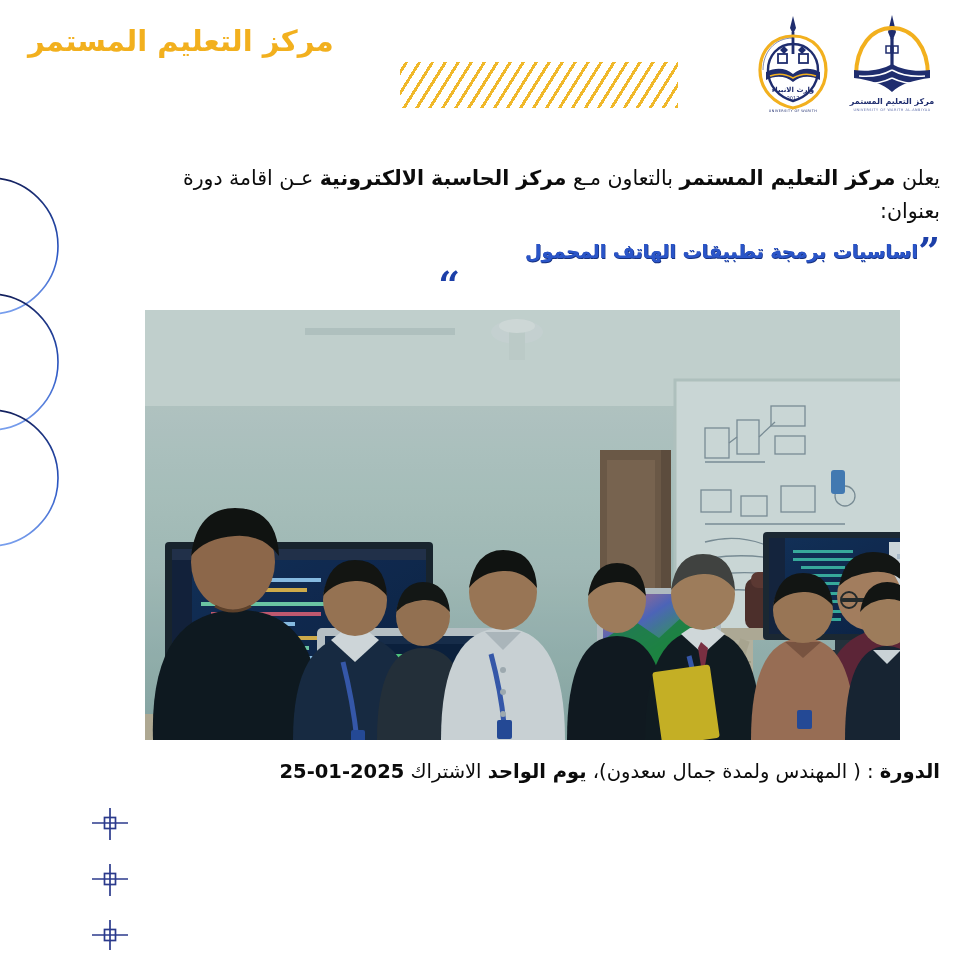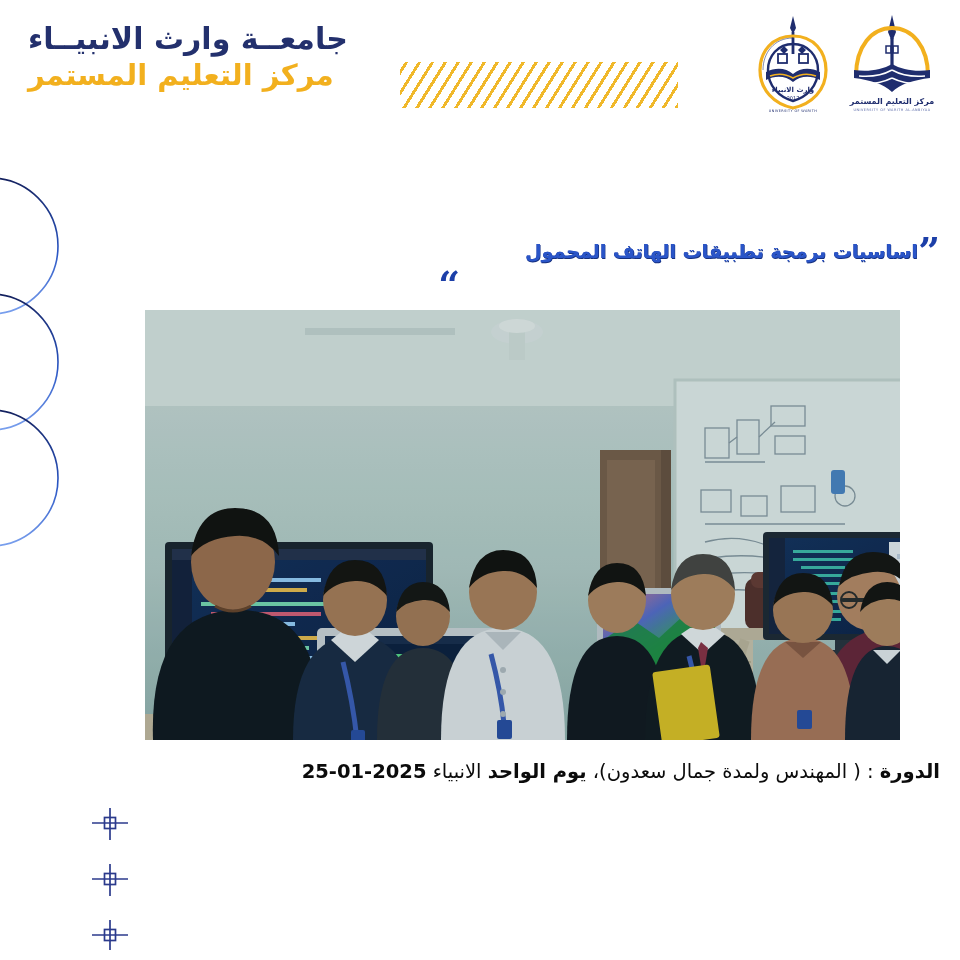--- a/index.html
+++ b/index.html
@@ -176,21 +176,20 @@
   .details .line { white-space: nowrap; }
 </style>
 </head>
 <body>
 
 <div class="poster">
 
   <div class="header">
 
     <div class="brand-block">
-      <div class="brand-line1">جامعــة وارث الانبيــاء</div>
       <div class="brand-line2">مركز التعليم المستمر</div>
     </div>
 
     <div class="hatch-band"></div>
 
     <div class="logos">
 
       <svg class="logo logo-univ" viewBox="0 0 86 104">
         <path d="M43 4 L46 16 L43 22 L40 16 Z" fill="#1f2d6e"></path>
         <rect x="41.6" y="20" width="2.8" height="22" fill="#1f2d6e"></rect>
@@ -260,20 +259,23 @@
       <rect x="16.5" y="9.5" width="11" height="11"></rect>
       <line x1="4" y1="71" x2="40" y2="71"></line>
         <line x1="22" y1="56" x2="22" y2="88"></line>
       <rect x="16.5" y="65.5" width="11" height="11"></rect>
       <line x1="4" y1="127" x2="40" y2="127"></line>
         <line x1="22" y1="112" x2="22" y2="142"></line>
       <rect x="16.5" y="121.5" width="11" height="11"></rect>
     </g>
   </svg>
 
+  <div class="announce">
+    <span>يعلن </span><b>مركز التعليم المستمر</b><span> بالتعاون مـع </span><b>مركز الحاسبة الالكترونية</b><span> عـن اقامة دورة بعنوان:</span>
+  </div>
 
   <div class="course-title-wrap">
     <span class="quote quote-open">”</span>
     <span class="course-title">اساسيات برمجة تطبيقات الهاتف المحمول</span>
     <span class="quote quote-close">“</span>
   </div>
 
   <div class="photo">
     <svg width="755" height="430" viewBox="0 0 755 430">
       <defs>
@@ -493,17 +495,17 @@
         <path d="M715 302 q5 -30 27 -30 q24 0 27 30 q-11 -14 -27 -13 q-17 1 -27 13 Z" fill="#16110e"></path>
       </g>
 
       <rect width="755" height="430" fill="#0d4a54" opacity="0.1"></rect>
       <rect width="755" height="430" fill="#000" opacity="0.06"></rect>
     </svg>
   </div>
 
   <div class="details">
     <div class="line">
-      <b>الدورة</b><span> : ( المهندس ولمدة جمال سعدون)، </span><b>يوم الواحد</b><span> الانبياء </span><b>2025-01-25</b>
+      <b>الدورة</b><span> : ( المهندس ولمدة جمال سعدون)، </span><b>يوم الواحد</b><span> الاشتراك </span><b>2025-01-25</b>
     </div>
   </div>
 
 </div>
 
 </body></html>

